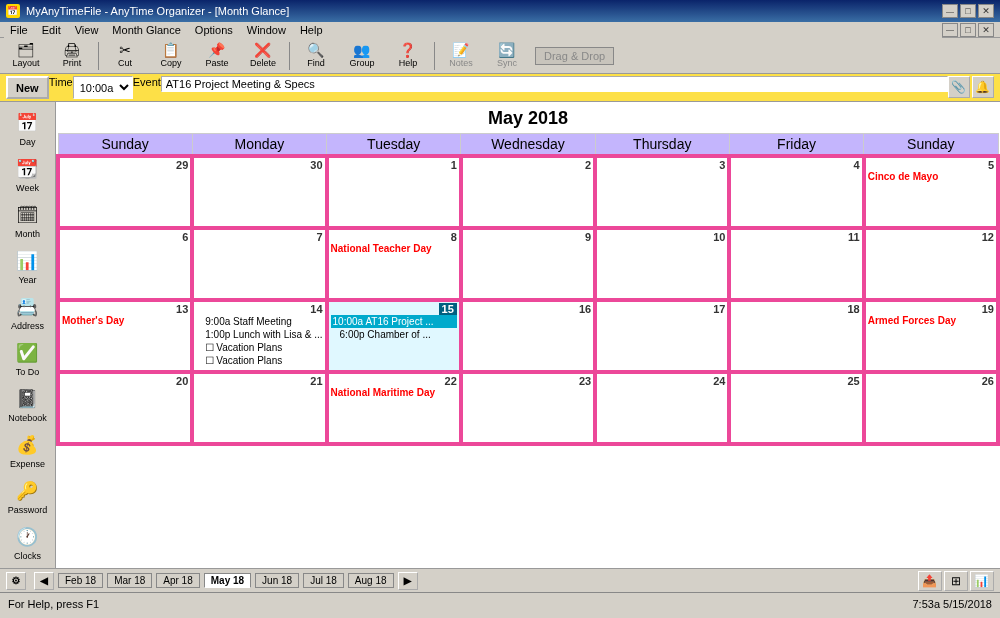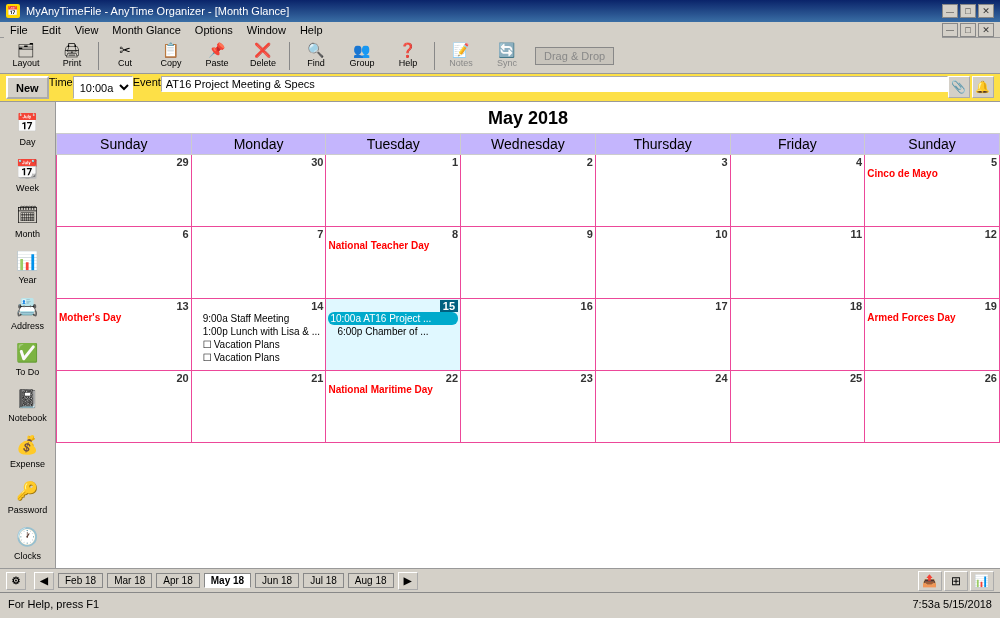--- a/index.html
+++ b/index.html
@@ -158,21 +158,21 @@
     .calendar-grid th {
       background: #c4b5fd;
       border: 1px solid #ccc;
       text-align: center;
       padding: 2px;
       font-size: 14px;
       font-weight: normal;
       height: 18px;
     }
     .calendar-grid td {
-      border: 1px solid #ec4899;
+      border: 4px solid #ec4899;
       vertical-align: top;
       padding: 1px 2px;
       height: 72px;
       background: white;
     }
     .day-num {
       text-align: right;
       font-size: 11px;
       color: #333;
       font-weight: bold;
@@ -184,21 +184,20 @@
       padding: 0 3px;
     }
     .other-month { background: #e8e8e8; }
     .holiday-text { color: red; font-size: 10px; font-weight: bold; }
     .event-item { font-size: 10px; color: #000; line-height: 1.3; padding-left: 9px; }
     .event-item.today-event {
       background: #00aacc;
       color: white;
       padding: 0 2px;
       font-size: 10px;
-      border-radius: 6px;
     }
     .checkbox-item { font-size: 10px; display: flex; align-items: center; gap: 2px; }
     .checkbox-item::before { content: '☐'; font-size: 10px; }
     .weekend-col { background: #fffff0; }
 
     
     .bottom-nav {
       height: 24px;
       background: #d4d0c8;
       border-top: 1px solid #999;

